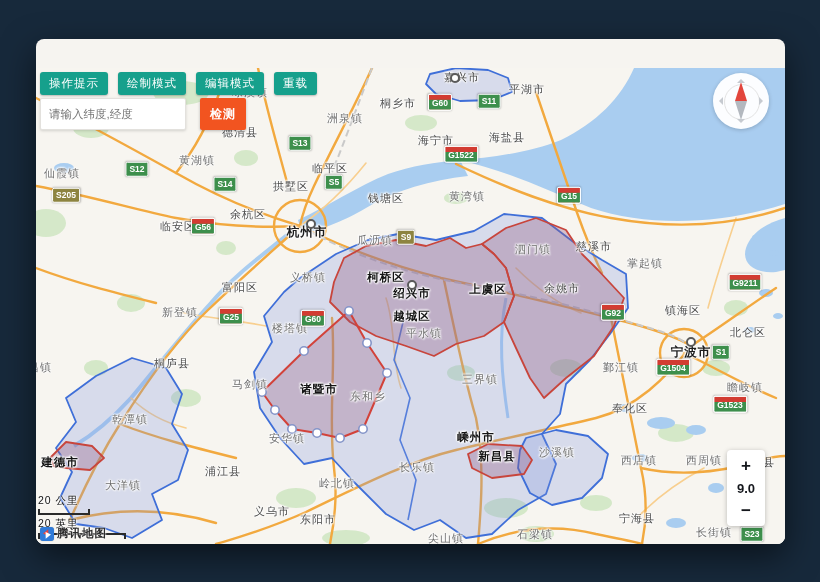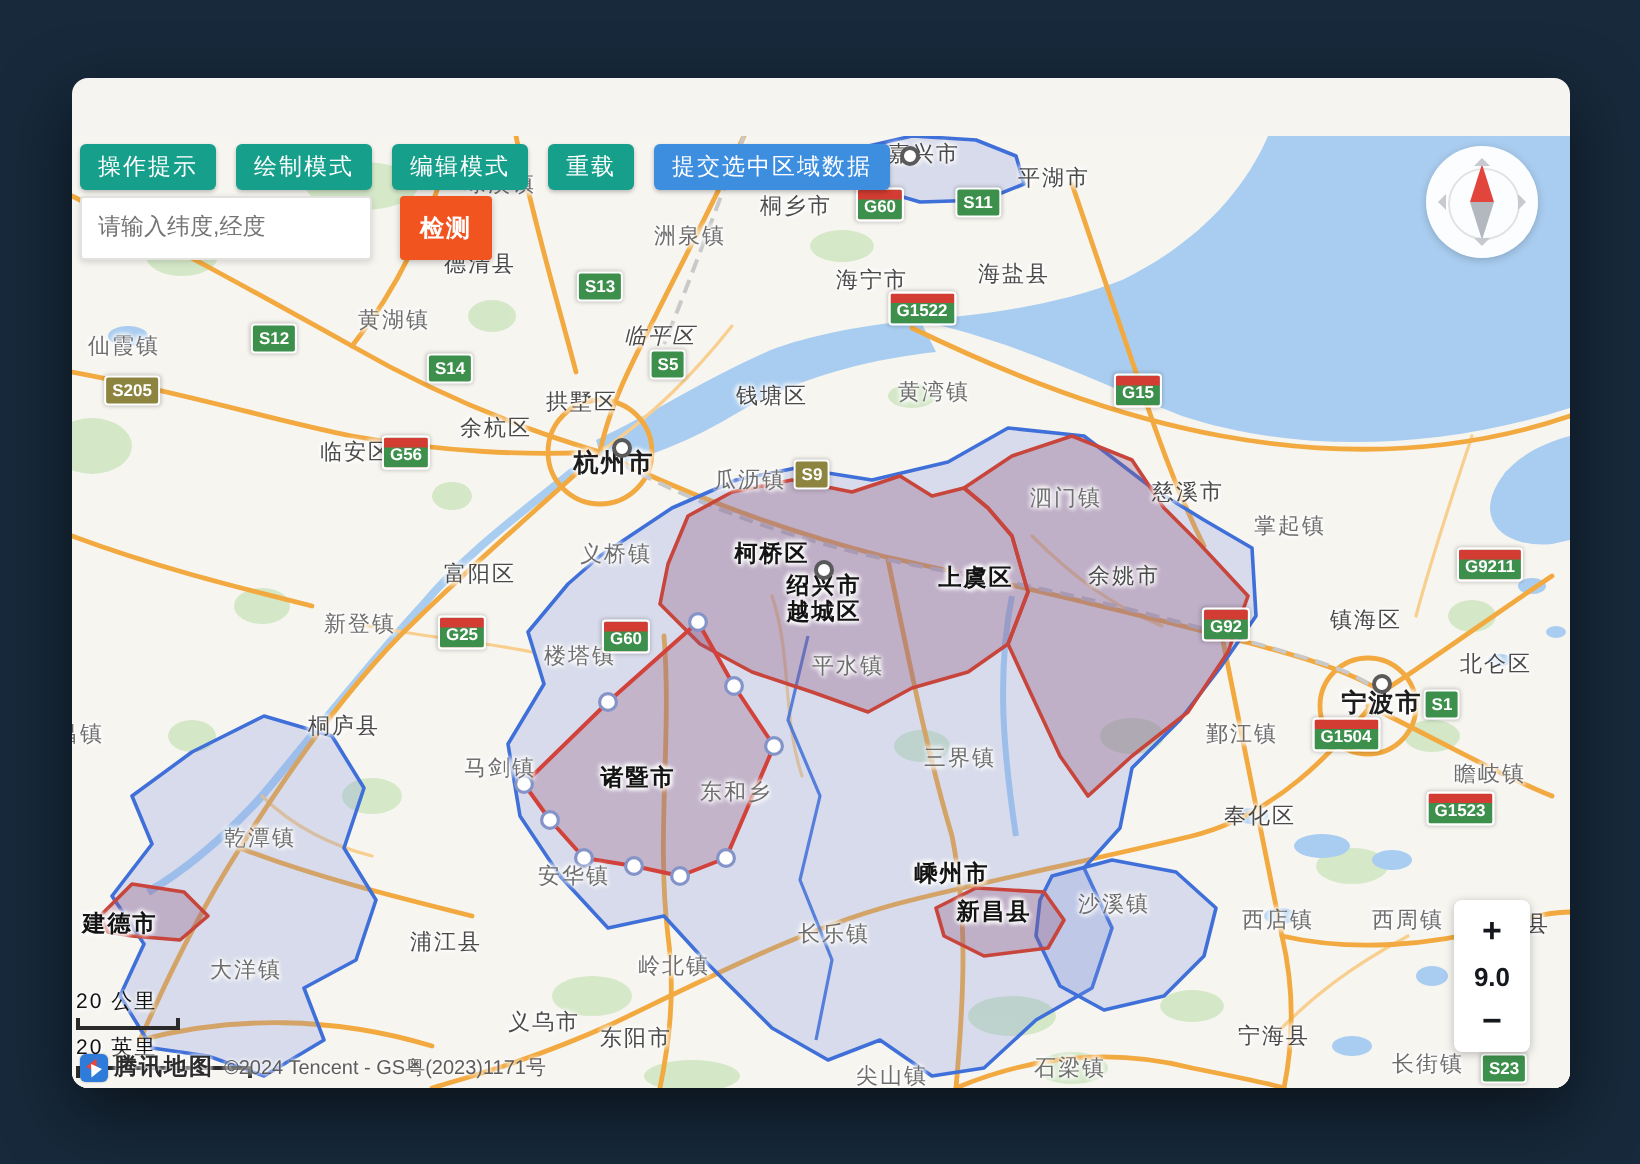--- a/index.html
+++ b/index.html
@@ -262,33 +262,33 @@
         <div class="lbl " style="left: 362px; top: 35px;">桐乡市</div>
         <div class="lbl " style="left: 426px; top: 9px;">嘉兴市</div>
         <div class="lbl " style="left: 491px; top: 21px;">平湖市</div>
         <div class="lbl " style="left: 400px; top: 72px;">海宁市</div>
         <div class="lbl " style="left: 471px; top: 69px;">海盐县</div>
         <div class="lbl town" style="left: 431px; top: 128px;">黄湾镇</div>
         <div class="lbl town" style="left: 161px; top: 92px;">黄湖镇</div>
         <div class="lbl town" style="left: 26px; top: 105px;">仙霞镇</div>
         <div class="lbl " style="left: 142px; top: 158px;">临安区</div>
         <div class="lbl " style="left: 212px; top: 146px;">余杭区</div>
-        <div class="lbl " style="left: 294px; top: 100px; font-style: italic;">临平区</div>
-        <div class="lbl " style="left: 255px; top: 133px; font-family: Liberation Serif, serif;">拱墅区</div>
+        <div class="lbl " style="left: 294px; top: 100px;">临平区</div>
+        <div class="lbl " style="left: 255px; top: 118px; font-family: Liberation Serif, serif;">拱墅区</div>
         <div class="lbl city" style="left: 271px; top: 164px;">杭州市</div>
         <div class="lbl " style="left: 350px; top: 130px;">钱塘区</div>
         <div class="lbl town" style="left: 339px; top: 172px;">瓜沥镇</div>
         <div class="lbl town" style="left: 272px; top: 209px;">义桥镇</div>
         <div class="lbl " style="left: 204px; top: 219px;">富阳区</div>
         <div class="lbl town" style="left: 144px; top: 244px;">新登镇</div>
         <div class="lbl " style="left: 136px; top: 295px;">桐庐县</div>
         <div class="lbl town" style="left: 254px; top: 260px;">楼塔镇</div>
         <div class="lbl bold" style="left: 350px; top: 209px;">柯桥区</div>
         <div class="lbl bold" style="left: 376px; top: 225px;">绍兴市</div>
-        <div class="lbl bold" style="left: 376px; top: 238px;">越城区</div>
+        <div class="lbl bold" style="left: 376px; top: 248px;">越城区</div>
         <div class="lbl bold" style="left: 452px; top: 221px;">上虞区</div>
         <div class="lbl town" style="left: 388px; top: 265px;">平水镇</div>
         <div class="lbl town" style="left: 444px; top: 311px;">三界镇</div>
         <div class="lbl town" style="left: 332px; top: 328px;">东和乡</div>
         <div class="lbl bold" style="left: 283px; top: 321px;">诸暨市</div>
         <div class="lbl town" style="left: 214px; top: 316px;">马剑镇</div>
         <div class="lbl town" style="left: 251px; top: 370px;">安华镇</div>
         <div class="lbl town" style="left: 301px; top: 415px;">岭北镇</div>
         <div class="lbl town" style="left: 381px; top: 399px;">长乐镇</div>
         <div class="lbl bold" style="left: 440px; top: 369px;">嵊州市</div>
@@ -341,21 +341,20 @@
         <div class="cdot" style="left: 376px; top: 217px;"></div>
         <div class="cdot" style="left: 655px; top: 274px;"></div>
         <div class="cdot" style="left: 419px; top: 10px;"></div>
       </div>
 
     <div class="toolbar" id="toolbar">
         <button class="tb-btn" style="background: rgb(22, 160, 140); text-align: center;">操作提示</button>
         <button class="tb-btn" style="background: rgb(22, 160, 140);">绘制模式</button>
         <button class="tb-btn" style="background: rgb(22, 160, 140);">编辑模式</button>
         <button class="tb-btn" style="background: rgb(22, 160, 140);">重载</button>
-        <button class="tb-btn" style="background: rgb(62, 142, 224);">提交选中区域数据</button>
       </div>
     <div class="searchrow">
       <input class="coord-input" type="text" placeholder="请输入纬度,经度" style="">
       <button class="detect-btn">检测</button>
     </div>
 
     <div class="compass">
       <div class="ring"></div>
       <div class="needle-n"></div>
       <div class="needle-s"></div>
@@ -374,16 +373,15 @@
     <div class="scale">
       <div class="txt">20 公里</div>
       <div class="bar-km"></div>
       <div class="txt">20 英里</div>
       <div class="bar-mi"></div>
     </div>
 
     <div class="attrib">
       <span class="tlogo"></span>
       <span class="brand">腾讯地图</span>
-      <span class="copy">©2024 Tencent - GS粤(2023)1171号</span>
     </div>
   </div>
 </div>
 
 </body></html>

